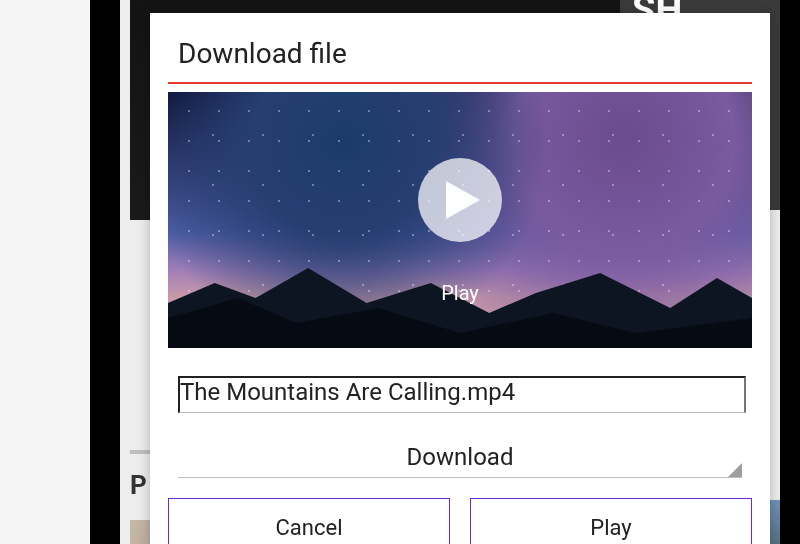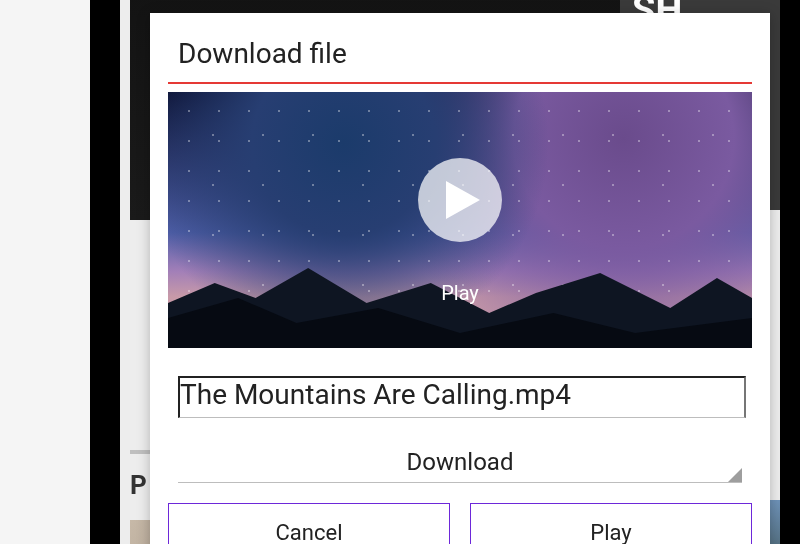--- a/index.html
+++ b/index.html
@@ -45,21 +45,21 @@
   .video .ridge{position:absolute;left:0;right:0;bottom:0;height:100px;}
   .video .ridge svg{width:100%;height:100%;display:block;}
   .playbtn{position:absolute;left:50%;top:42%;transform:translate(-50%,-50%);
     width:84px;height:84px;border-radius:50%;
     background:rgba(255,255,255,.72);display:flex;
     align-items:center;justify-content:center;cursor:pointer;}
   .playbtn svg{margin-left:6px;}
   .playlabel{position:absolute;left:50%;top:74%;transform:translateX(-50%);
     color:#fff;font-size:20px;}
   
-  .field{margin:28px 28px 0;font-size:28px;color:#222;
+  .field{margin:28px 28px 0;font-size:24px;color:#222;
     border-bottom:1px solid #bdbdbd;padding:0 0 6px;outline:none;width:calc(100% - 56px);
     font-family:inherit;background:transparent;}
   .select-shell{position:relative;margin:30px 28px 0;}
   .select{font-size:24px;color:#222;border-bottom:1px solid #bdbdbd;
     padding:0 0 6px;text-align:center;}
   .spinner-mark{position:absolute;right:0;bottom:1px;width:0;height:0;
     border-right:14px solid #9e9e9e;border-top:14px solid transparent;}
   
   .btnrow{display:flex;gap:20px;padding:20px 18px 24px;}
   .btn{flex:1;border:1px solid #6d28d9;background:#fff;text-align:center;

